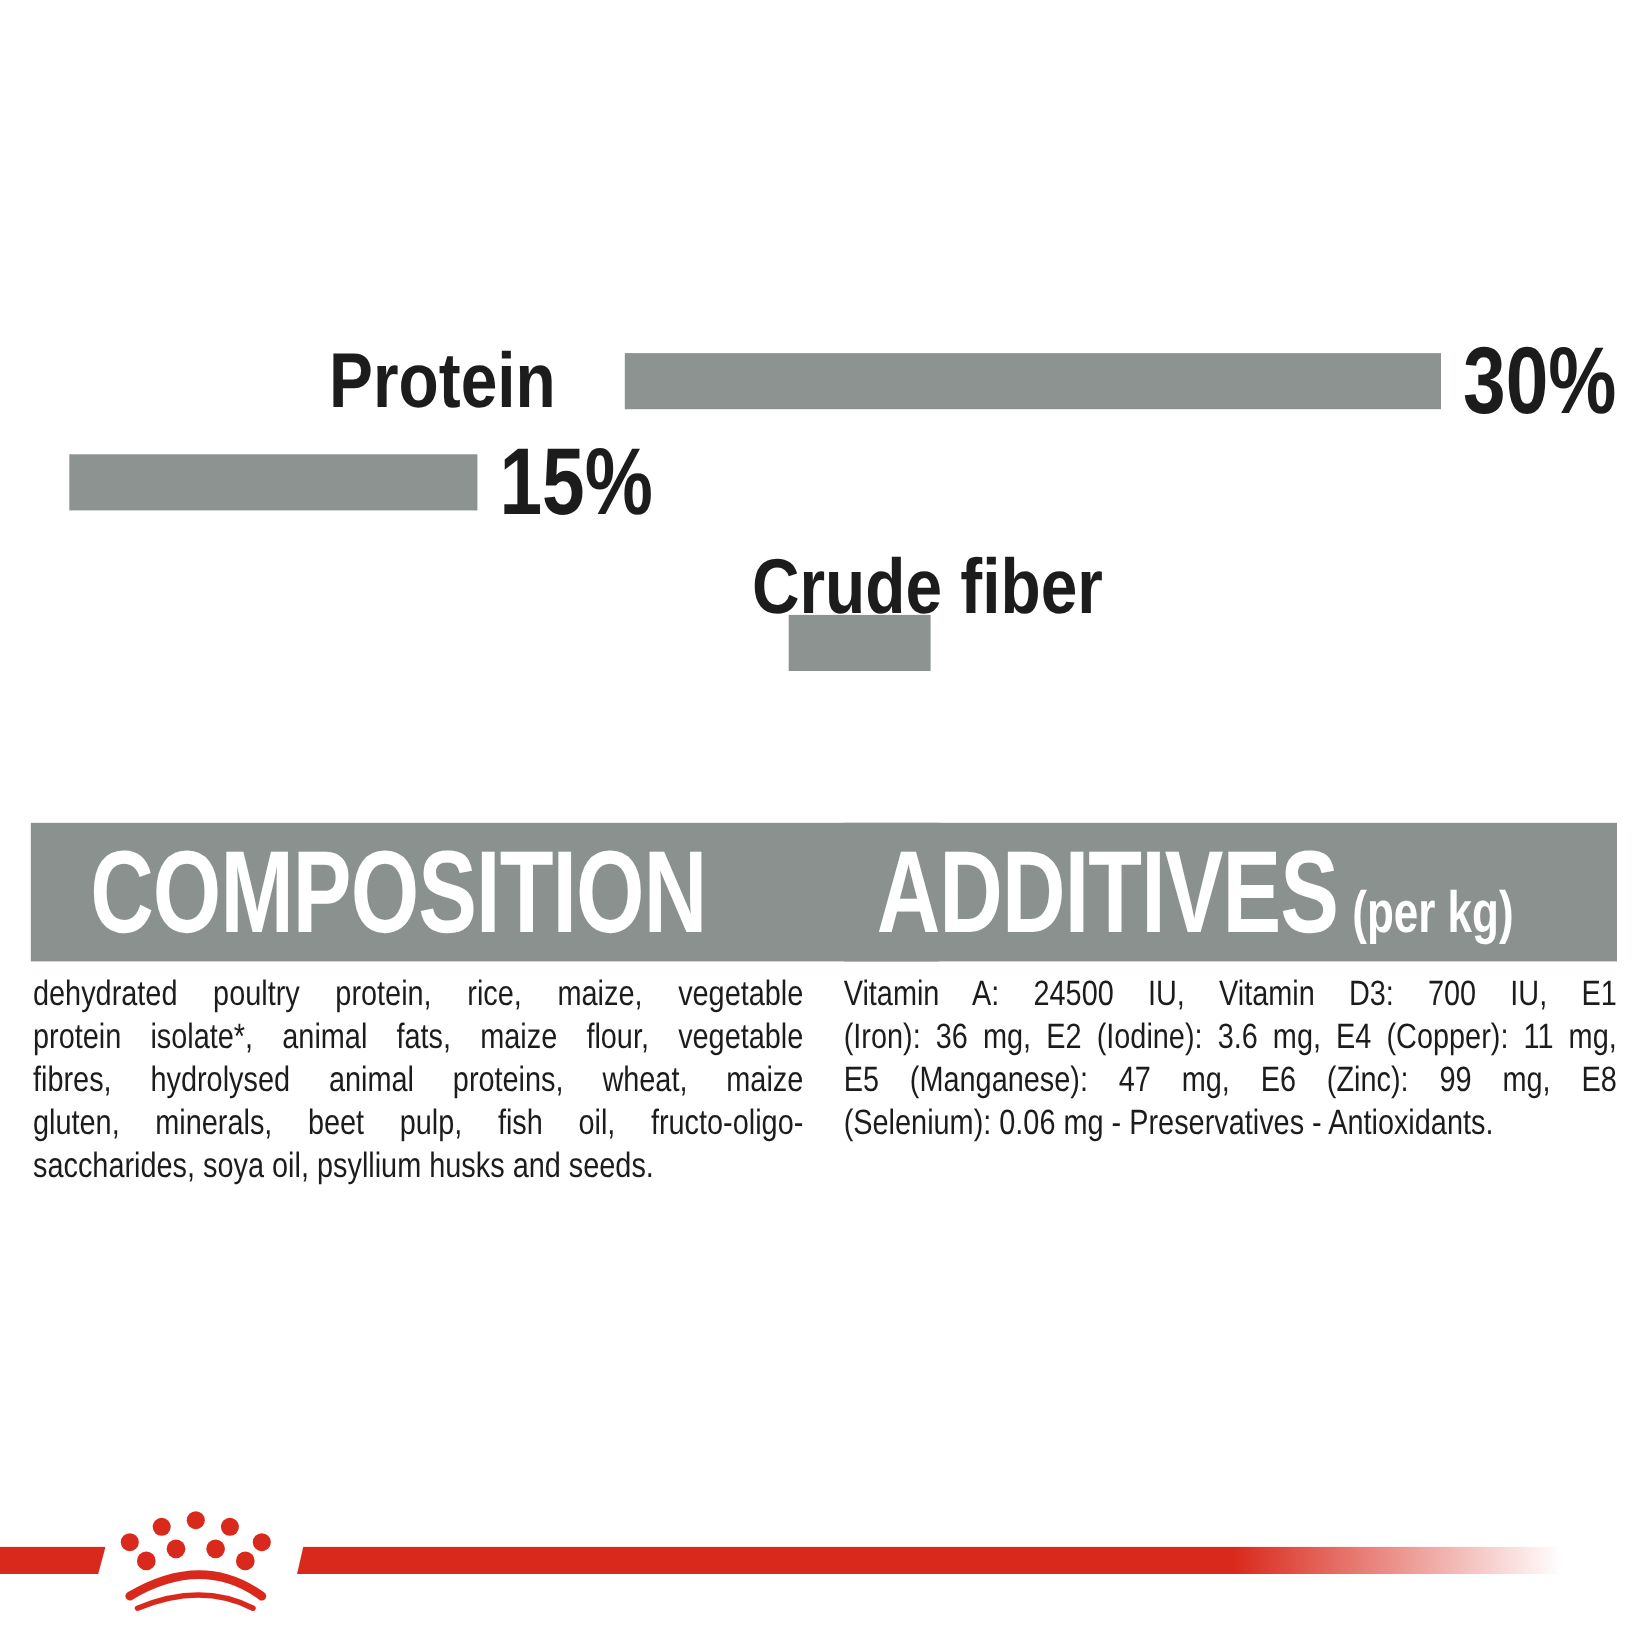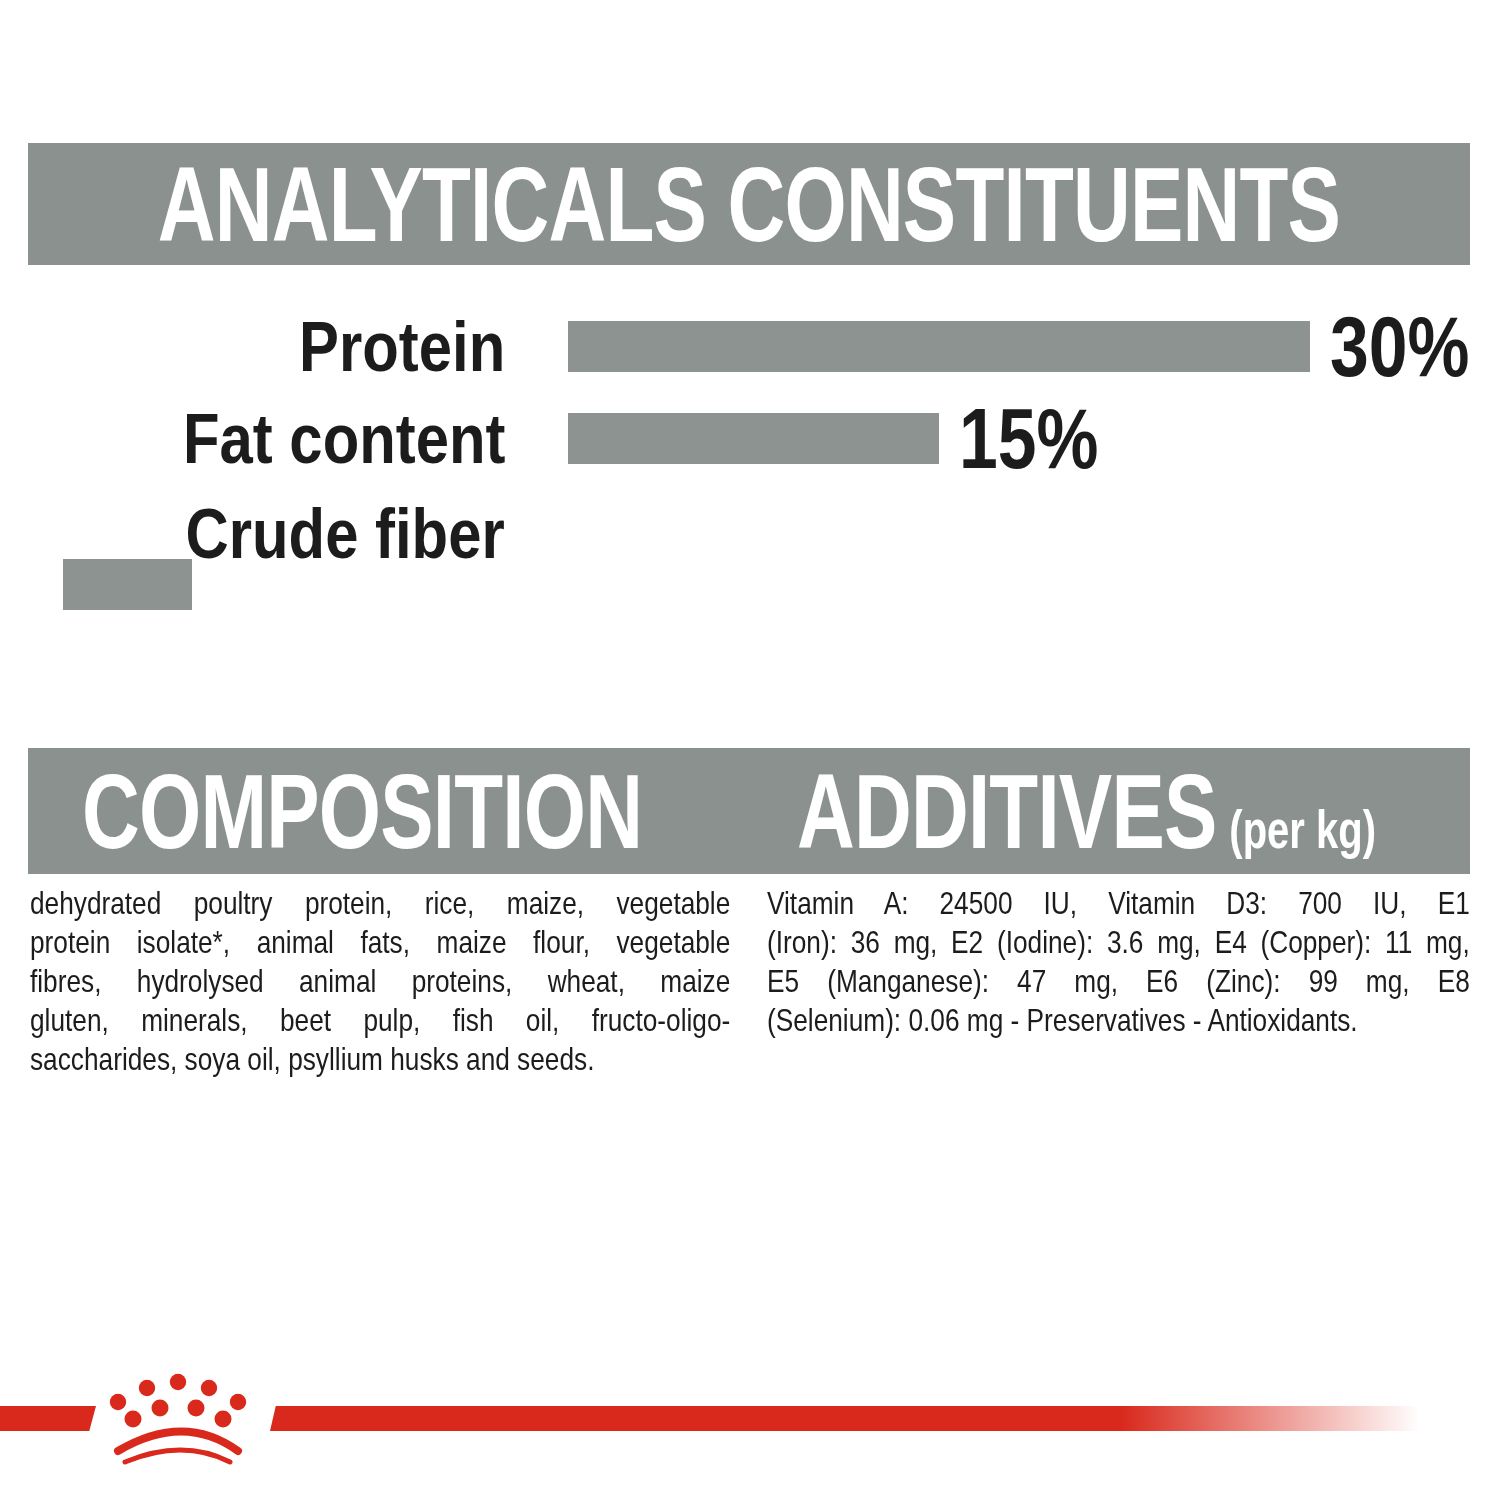--- a/index.html
+++ b/index.html
@@ -48,21 +48,21 @@
     font-size: 50px;
     margin-left: 16px;
     letter-spacing: 0;
   }
 
   
   .chart-row {
     position: absolute;
     left: 0; width: 1500px; height: 51px;
     display: flex;
-    align-items: flex-start;
+    align-items: center;
   }
   .chart-row .bar-label {
     width: 505px;
     flex: none;
     text-align: right;
     font-weight: 700;
     font-size: 68px;
     line-height: 51px;
     white-space: nowrap;
   }
@@ -128,38 +128,32 @@
   .crown-logo {
     position: absolute;
     left: 103px; top: 1372px; width: 150px; height: 95px;
   }
 </style>
 </head>
 <body>
 
 <div class="canvas" style="--header-gray: #8a918f; --bar-gray: #8c9390; --brand-red: #d9291c; --text-black: #1c1c1c;">
 
-  <div id="analyticals-header" class="gray-box">
-    <span class="htext">ANALYTICALS CONSTITUENTS</span>
-  </div>
 
   <div id="row-protein" class="chart-row">
     <div class="bar-label">
       <span>Protein</span>
     </div>
     <div class="bar" style="width: 742px;"></div>
     <div class="bar-value">
       <span>30%</span>
     </div>
   </div>
 
   <div id="row-fat" class="chart-row">
-    <div class="bar-label">
-      <span>Fat content</span>
-    </div>
     <div class="bar" style="width: 371px;"></div>
     <div class="bar-value">
       <span>15%</span>
     </div>
   </div>
 
   <div id="row-crude-fiber" class="chart-row">
     <div class="bar-label">
       <span>Crude fiber</span>
     </div>

